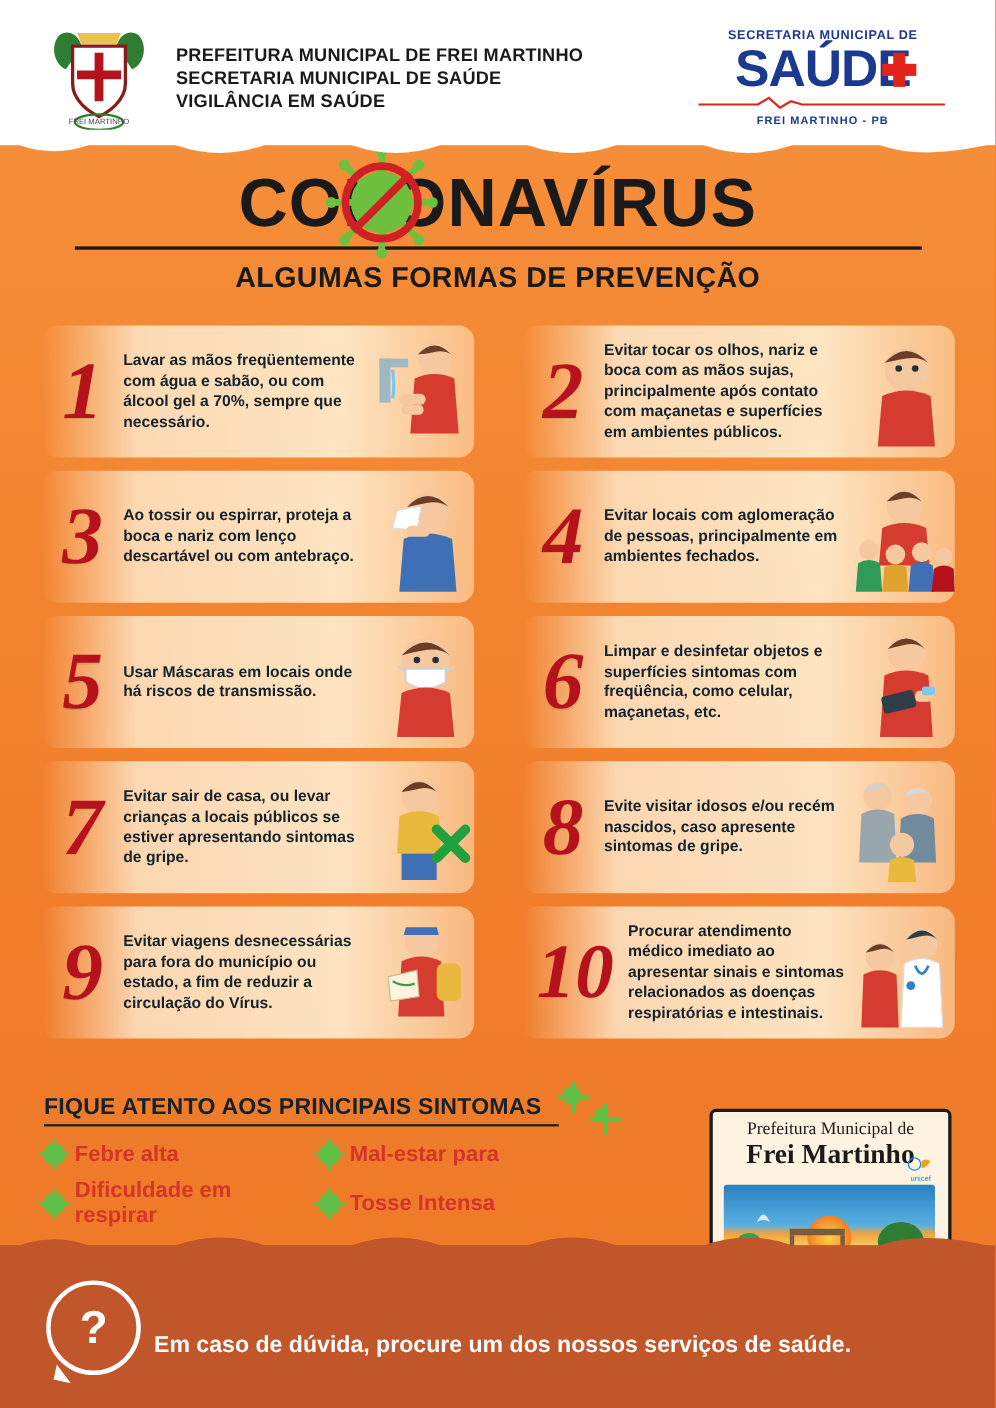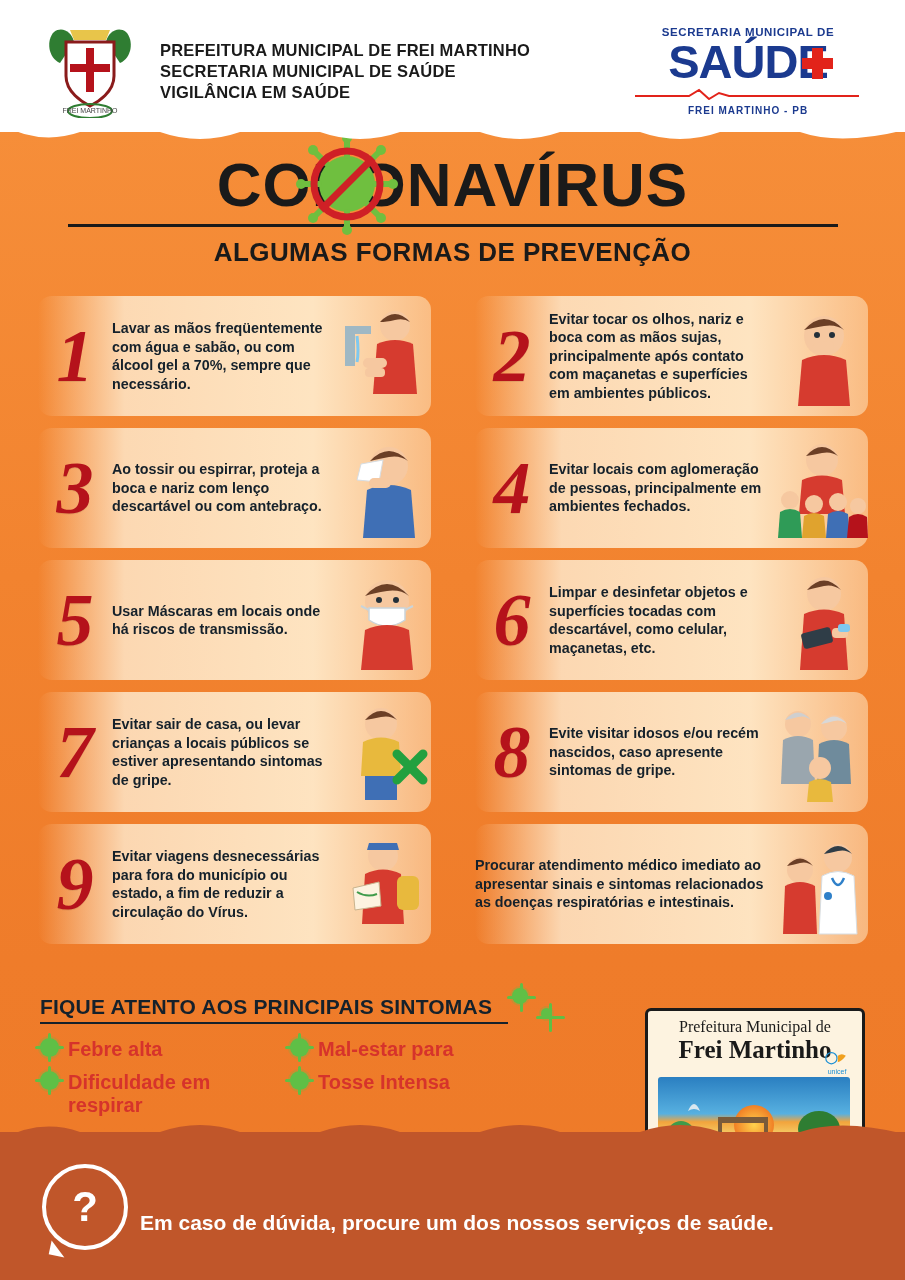--- a/index.html
+++ b/index.html
@@ -101,21 +101,21 @@
     letter-spacing:.2px;
   }
   .sym-title-underline{
     position:absolute;left:40px;top:1022px;width:468px;height:2px;background:#15212b;
   }
   .sym-list{
     position:absolute;left:40px;top:1038px;width:600px;
     display:grid;grid-template-columns:250px 330px;row-gap:10px;
   }
   .sym{
-    display:flex;align-items:flex-start;gap:9px;
+    display:flex;align-items:center;gap:9px;
     font-size:20px;font-weight:bold;color:#d6332b;
   }
   .germ{
     width:19px;height:19px;border-radius:50%;background:#5fbf46;position:relative;flex:none;
     box-shadow:0 0 0 2px rgba(95,191,70,.25);
   }
   .germ:before,.germ:after{
     content:"";position:absolute;background:#5fbf46;
   }
   .germ:before{left:8px;top:-5px;width:3px;height:29px;border-radius:2px;}
@@ -320,21 +320,21 @@
             <circle cx="57" cy="34" r="3" fill="#23303a"></circle>
           <path d="M30 42 h36 v12 q-18 12 -36 0z" fill="#ffffff" stroke="#c9d4da" stroke-width="1.5"></path>
           <path d="M30 44 l-8 -4 M66 44 l8 -4" stroke="#c9d4da" stroke-width="2"></path>
           <path d="M26 64 q22 -10 44 0 l4 40 h-52z" fill="#d63b2f"></path>
         </svg>
       </div>
     </div>
 
     <div class="tip">
       <div class="tip-num">6</div>
-      <div class="tip-text">Limpar e desinfetar objetos e superfícies tocadas com descartável, como celular, maçanetas, etc.</div>
+      <div class="tip-text">Limpar e desinfetar objetos e superfícies sintomas com freqüência, como celular, maçanetas, etc.</div>
       <div class="tip-ill">
         <svg viewBox="0 0 92 108" width="92" height="108">
           <circle cx="48" cy="28" r="17" fill="#f6c8a0"></circle>
           <path d="M31 24 q17 -19 34 0 q-8 -6 -17 -4 q-9 2 -17 4z" fill="#6b3f26"></path>
           <path d="M28 48 q20 -9 40 0 l4 56 h-48z" fill="#d63b2f"></path>
           <rect x="26" y="64" width="30" height="16" rx="3" fill="#2f3d47" transform="rotate(-14 41 72)"></rect>
           <rect x="56" y="62" width="16" height="10" rx="4" fill="#f6c8a0"></rect>
           <rect x="62" y="58" width="12" height="8" rx="3" fill="#7ec8ef"></rect>
         </svg>
       </div>
@@ -380,20 +380,21 @@
           <path d="M28 20 h32 l-2 -7 h-28z" fill="#3f6fb5"></path>
           <path d="M26 44 q18 -9 36 0 l3 50 h-42z" fill="#d63b2f"></path>
           <rect x="58" y="46" width="22" height="34" rx="6" fill="#e8b93d"></rect>
           <polygon points="14,58 40,52 42,76 16,80" fill="#fdf3e0" stroke="#c9b48e"></polygon>
           <path d="M18 62 q10 6 20 2" stroke="#3f9b4a" stroke-width="2" fill="none"></path>
         </svg>
       </div>
     </div>
 
     <div class="tip wide">
+      <div class="tip-num">10</div>
       <div class="tip-text">Procurar atendimento médico imediato ao apresentar sinais e sintomas relacionados as doenças respiratórias e intestinais.</div>
       <div class="tip-ill">
         <svg viewBox="0 0 92 108" width="92" height="108">
           <circle cx="24" cy="40" r="13" fill="#f6c8a0"></circle>
           <path d="M11 36 q13 -15 26 0 q-6 -5 -13 -3 q-7 2 -13 3z" fill="#6b3f26"></path>
           <path d="M9 56 q15 -8 30 0 l2 48 h-34z" fill="#d63b2f"></path>
           <circle cx="62" cy="28" r="14" fill="#f6c8a0"></circle>
           <path d="M48 24 q14 -16 28 0 q-6 -5 -14 -3 q-8 2 -14 3z" fill="#2f3d47"></path>
           <path d="M46 46 q16 -9 32 0 l3 58 h-38z" fill="#ffffff" stroke="#d7dde2"></path>
           <path d="M56 48 q6 14 12 0" stroke="#2f80c9" stroke-width="2.5" fill="none"></path>

